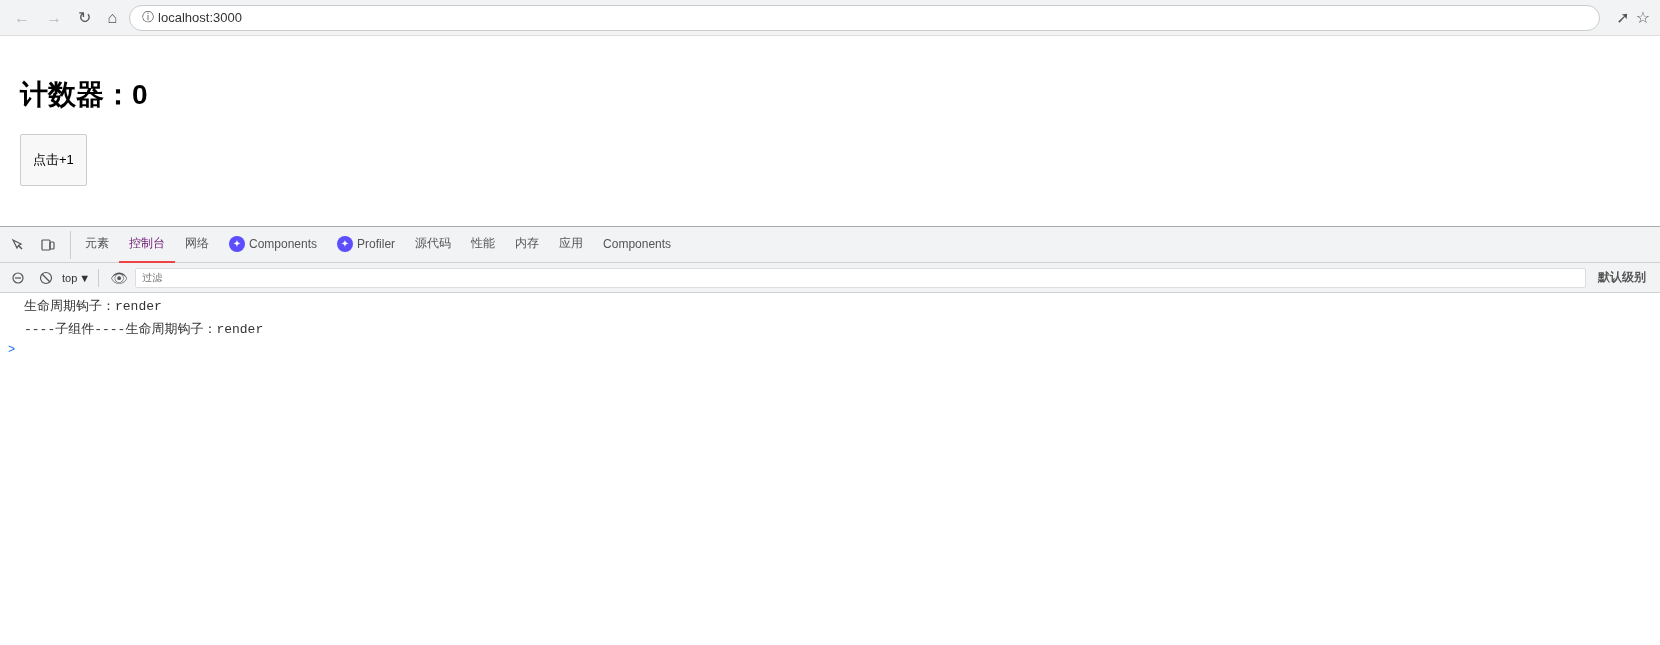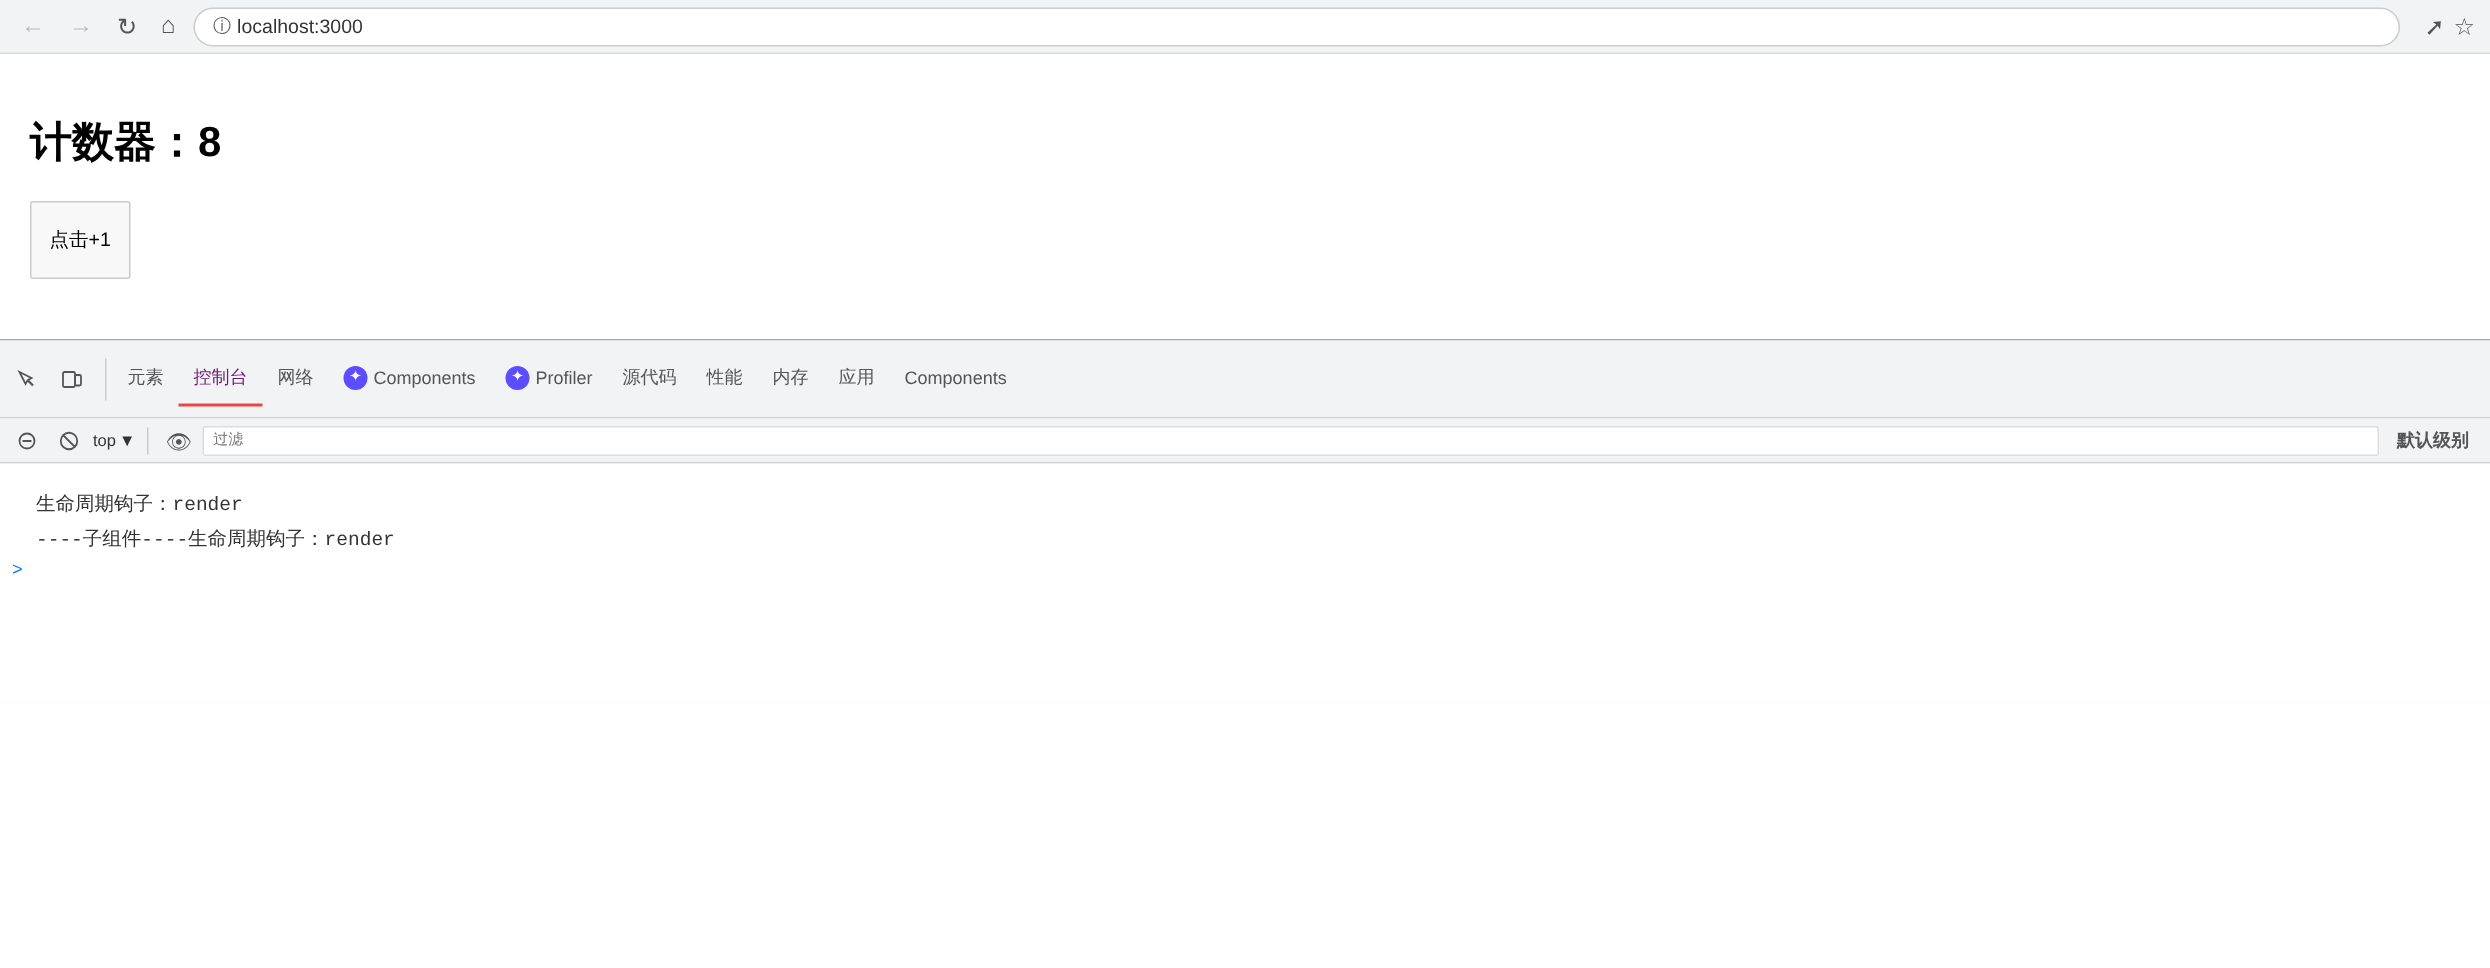--- a/index.html
+++ b/index.html
@@ -68,21 +68,21 @@
       background: #f5f5f5;
       margin-top: 20px;
     }
 
     
     .devtools-tabs {
       display: flex;
       align-items: center;
       background: #f1f3f4;
       border-bottom: 1px solid #d0d0d0;
-      height: 52px;
+      height: 36px;
       padding: 0 4px;
       gap: 0;
     }
     .devtools-toolbar-icons {
       display: flex;
       align-items: center;
       gap: 2px;
       padding-right: 8px;
       border-right: 1px solid #ccc;
       margin-right: 4px;
@@ -187,21 +187,21 @@
       color: #555;
       cursor: pointer;
       padding: 0 8px;
       white-space: nowrap;
       font-weight: bold;
     }
 
     
     .console-output {
       background: #fff;
-      padding: 16px 0;
+      padding: 2px 0;
       font-family: 'Courier New', monospace;
       font-size: 13px;
       min-height: 160px;
     }
     .console-line {
       padding: 2px 8px 2px 24px;
       color: #333;
       border-bottom: 1px solid transparent;
       white-space: nowrap;
     }
@@ -229,21 +229,21 @@
     <span class="lock-icon">ⓘ</span>
     <span>localhost:3000</span>
   </div>
   <div class="browser-actions">
     <button class="browser-action-btn">➚</button>
     <button class="browser-action-btn">☆</button>
   </div>
 </div>
 
 <div class="page-content">
-  <h1 class="counter-heading">计数器：8</h1>
+  <h1 class="counter-heading">计数器：0</h1>
   <button class="increment-btn">点击+1</button>
 </div>
 
 <div class="devtools-panel">
 
   <div class="devtools-tabs">
     <div class="devtools-toolbar-icons">
       <button class="devtools-icon-btn" title="Inspect element">
         <svg width="14" height="14" viewBox="0 0 14 14" fill="none">
           <path d="M2 2 L6 10 L7.5 7.5 L10 6 Z" stroke="#555" stroke-width="1.2" fill="none"></path>

